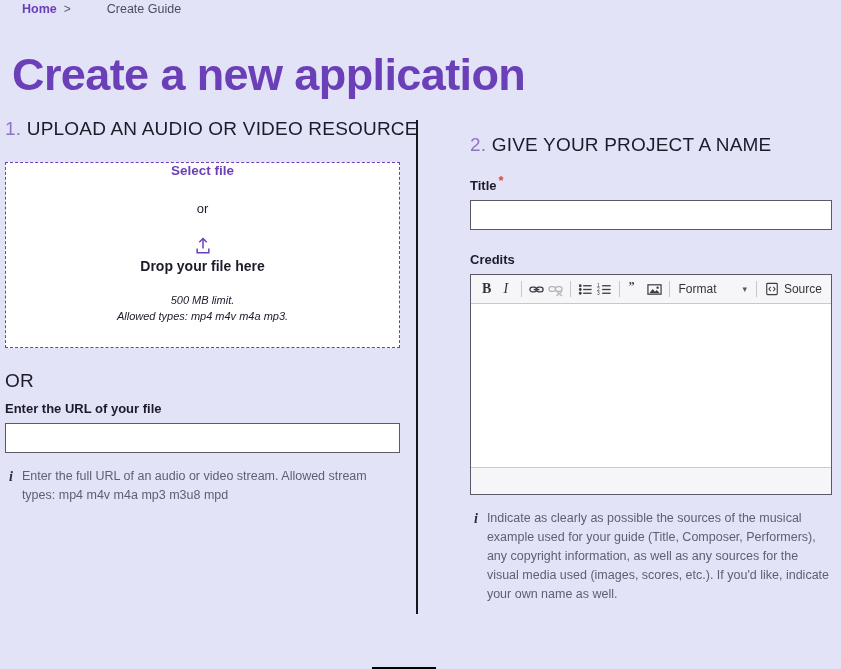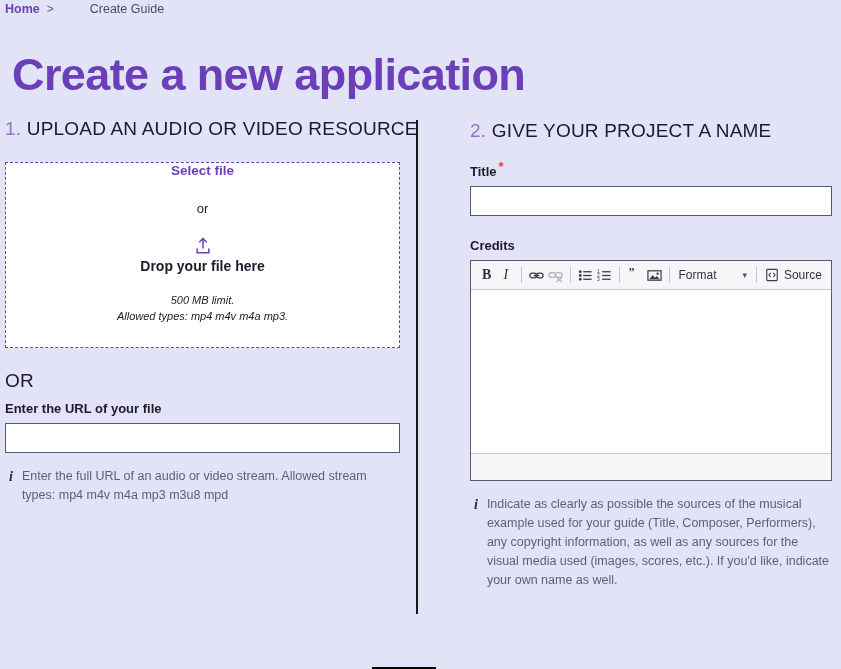--- a/index.html
+++ b/index.html
@@ -12,21 +12,21 @@
     background: #e3e3f7;
     font-family: "Liberation Sans", sans-serif;
     color: #1b1b2a;
     overflow: hidden;
     position: relative;
   }
 
   
   .breadcrumb {
     position: absolute;
-    left: 5px;
+    left: 22px;
     top: 2px;
     font-size: 12.5px;
     display: flex;
     align-items: center;
     gap: 7px;
     white-space: nowrap;
   }
   .crumb-home {
     color: #6b3fb8;
     font-weight: bold;
@@ -58,21 +58,21 @@
   
   .col-left {
     position: absolute;
     left: 5px;
     top: 118px;
     width: 395px;
   }
   .col-right {
     position: absolute;
     left: 470px;
-    top: 120px;
+    top: 134px;
     width: 362px;
   }
   .divider {
     position: absolute;
     left: 416px;
     top: 120px;
     width: 2px;
     height: 494px;
     background: #17171f;
   }

